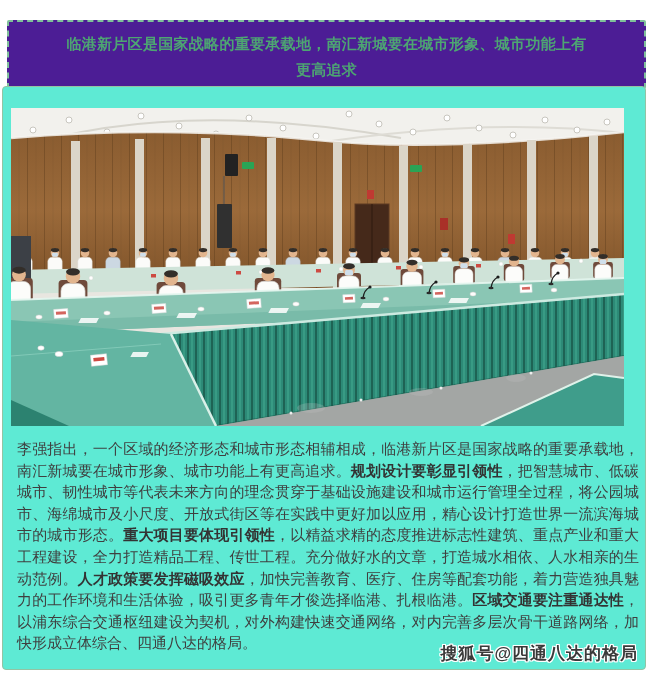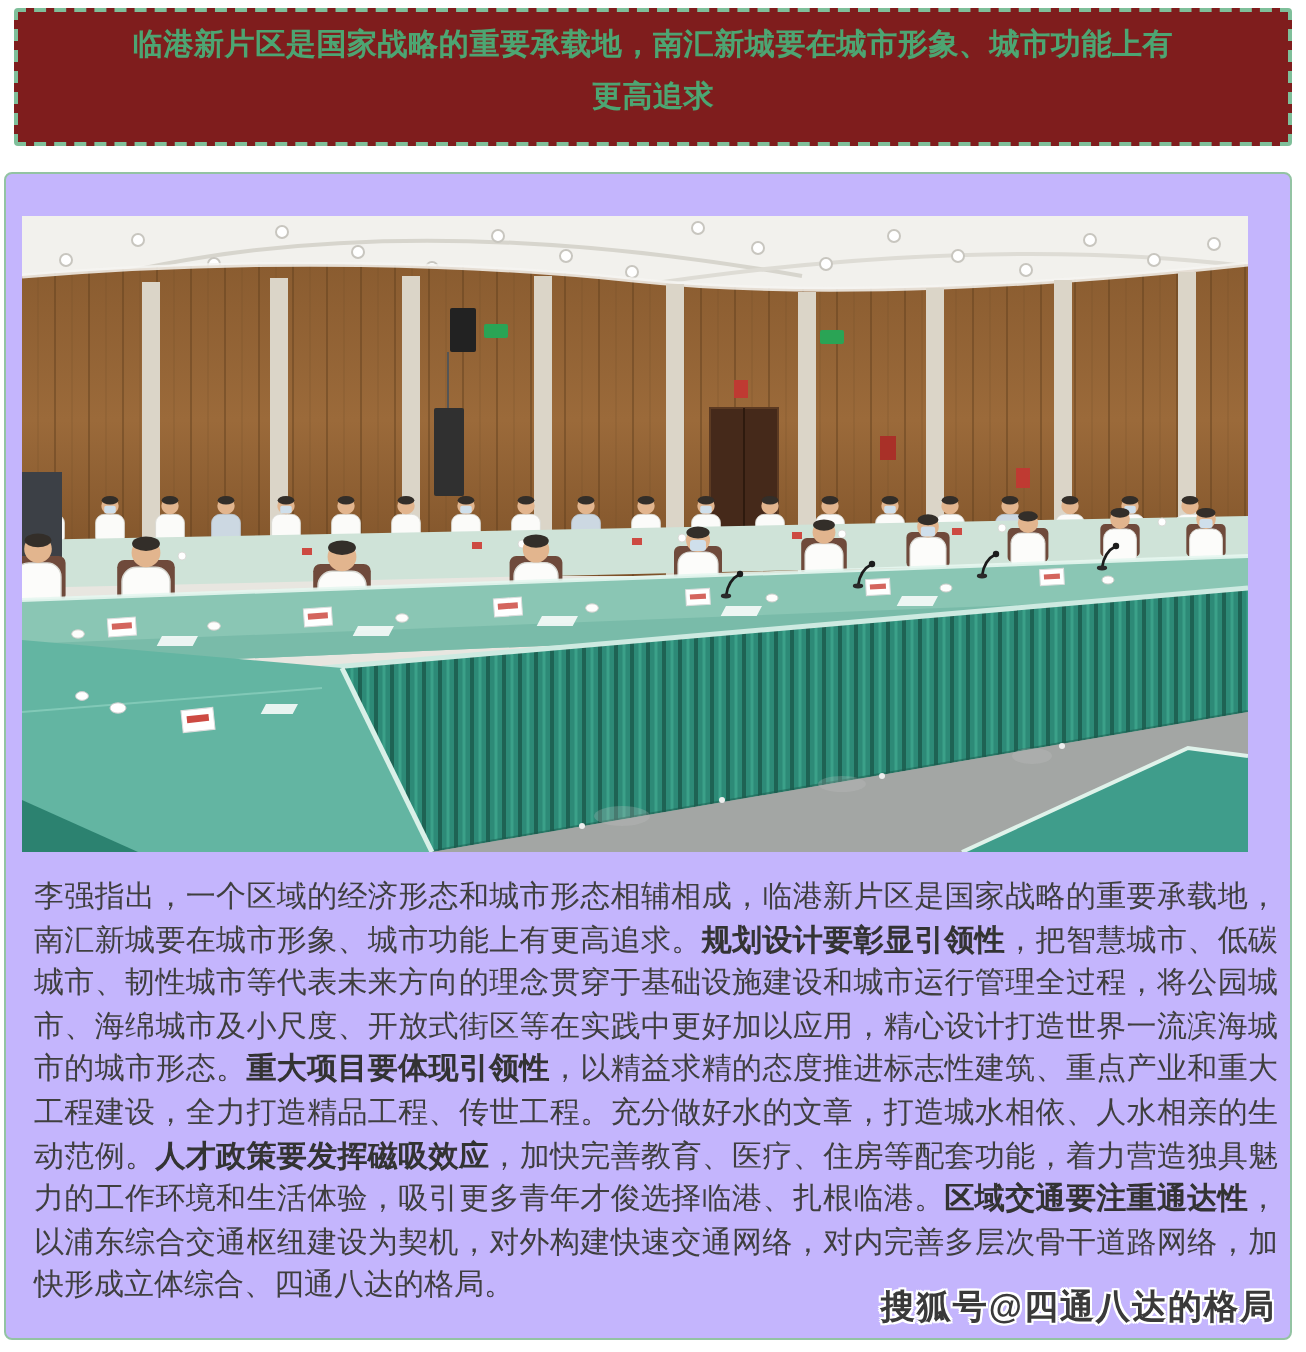--- a/index.html
+++ b/index.html
@@ -7,32 +7,32 @@
     --dashed-green:#7fbf9a;
     --border-green:#93c3a3;
     --text-dark:#3f3f3f;
   }
   *{box-sizing:border-box;margin:0;padding:0}
   html,body{width:653px;height:676px;overflow:hidden;background:#fff;
     font-family:"Liberation Sans","DejaVu Sans",sans-serif;}
   .page{position:relative;width:653px;height:676px;background:#fff;}
 
   .quote-box{
-    position:absolute;left:7px;top:4px;width:639px;height:69px;
-    border:2px dashed var(--dashed-green);border-radius:2px;background:#7f1d1d;
-    display:flex;align-items:flex-start;justify-content:center;padding:4px 52px;
+    position:absolute;left:7px;top:20px;width:639px;height:69px;
+    border:2px dashed var(--dashed-green);border-radius:2px;background:#4c1d95;
+    display:flex;align-items:flex-end;justify-content:center;padding:4px 52px;
   }
   .quote-box p{
     color:var(--accent-green);font-size:15px;line-height:26px;font-weight:700;
     text-align:center;letter-spacing:.3px;
   }
 
   .content-box{
     position:absolute;left:2px;top:86px;width:644px;height:584px;
-    border:1px solid var(--border-green);border-radius:4px;background:#c4b5fd;text-decoration:underline;
+    border:1px solid var(--border-green);border-radius:4px;background:#5eead4;text-decoration:underline;
   }
   .photo{
     position:absolute;left:8px;top:21px;width:613px;height:318px;
     background:#e8e6e0;overflow:hidden;
   }
   .photo svg{display:block;width:613px;height:318px;}
 
   .article-text{
     position:absolute;left:14px;top:351px;width:622px;
     font-size:15px;line-height:21.6px;color:var(--text-dark);

